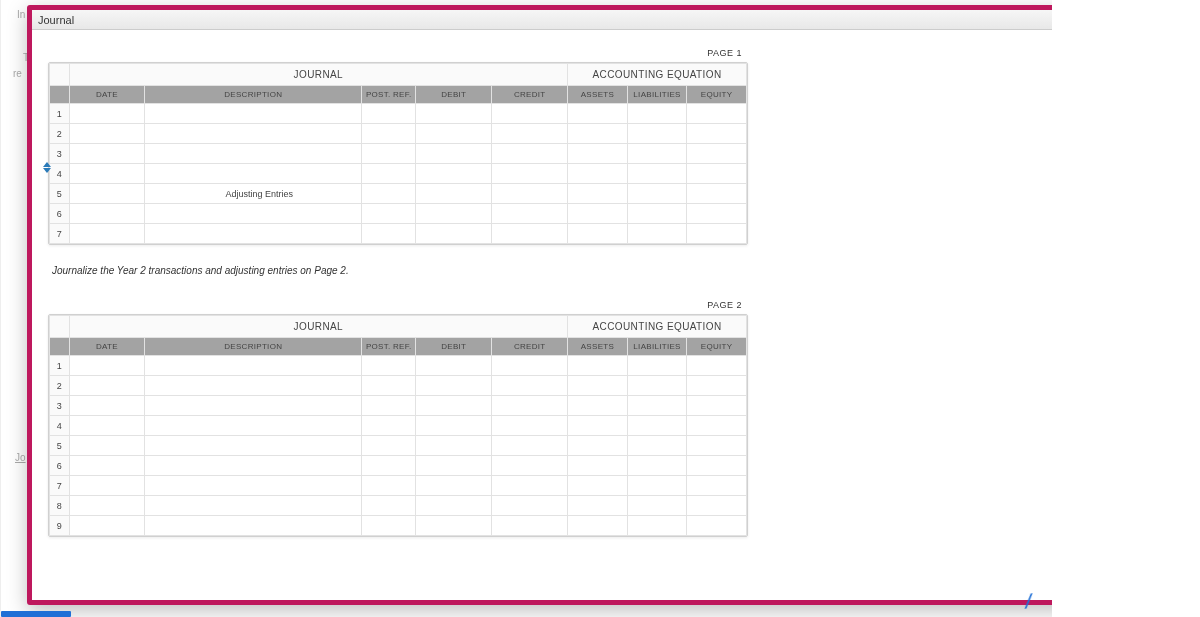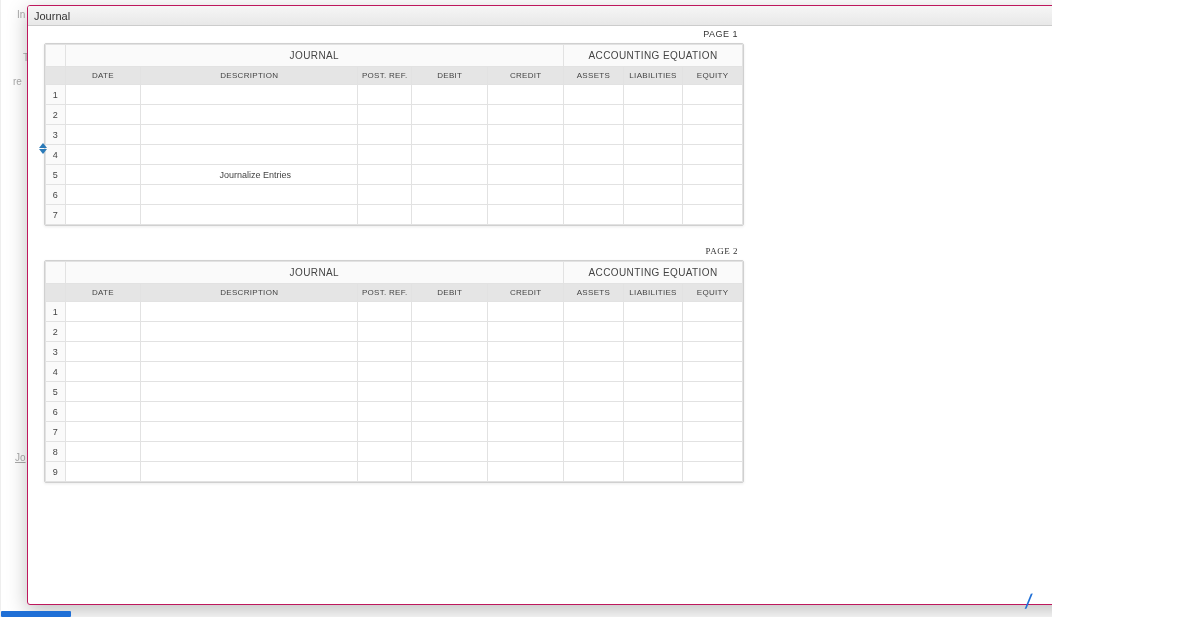--- a/index.html
+++ b/index.html
@@ -45,21 +45,21 @@
     cursor: pointer;
     box-shadow: 0 0 2px rgba(0,0,0,.3);
   }
 
   
   .window {
     position: absolute;
     left: 26px; top: 5px;
     width: 1056px;
     height: 600px;
-    border: 1px solid #be185d;
+    border: 5px solid #be185d;
     border-radius: 3px;
     box-shadow: 0 6px 20px rgba(0,0,0,.25);
     background: #fff;
     display: flex; flex-direction: column;
     overflow: hidden;
   }
   .titlebar {
     height: 20px;
     background: linear-gradient(#f6f6f6, #e8e8e8);
     border-bottom: 1px solid #ccc;
@@ -68,21 +68,21 @@
     font-size: 11px; color: #333;
     position: relative;
   }
   .titlebar .close {
     position: absolute; right: 4px; top: 2px;
   }
 
   .winbody {
     flex: 1;
     overflow-y: scroll;
-    padding: 3px 16px 30px 16px;
+    padding: 18px 16px 30px 16px;
     position: relative;
   }
   .winbody::-webkit-scrollbar { width: 14px; }
   .winbody::-webkit-scrollbar-track { background: #f4f4f4; }
   .winbody::-webkit-scrollbar-thumb { background: #c8c8c8; border-radius: 2px; }
 
   .page-label {
     text-align: right;
     font-size: 9px;
     letter-spacing: .5px;
@@ -114,21 +114,21 @@
     color: #444;
   }
   table.journal thead.top th {
     background: #fafafa;
     font-weight: normal;
     font-size: 10px;
     letter-spacing: .4px;
     height: 22px;
   }
   table.journal thead.sub th {
-    background: #e5e5e5;
+    background: #a3a3a3;
     font-weight: normal;
     font-size: 8px;
     letter-spacing: .3px;
     height: 18px;
   }
   .rownum {
     width: 18px;
     background: #fafafa;
     color: #666;
     font-size: 9px;
@@ -188,21 +188,21 @@
 
   .journal-wrap { position: relative; }
 </style>
 </head>
 <body>
 
 <div class="outer">
 
   <span class="bg-frag" style="left:16px; top:9px;">In</span>
   <span class="bg-frag" style="left:22px; top:52px;">Th</span>
-  <span class="bg-frag" style="left:12px; top:76px;text-align:right;">re</span>
+  <span class="bg-frag" style="left:12px; top:68px;text-align:right;">re</span>
   <span class="bg-frag" style="left:14px; top:452px;text-decoration:underline;">Jo</span>
 
   <div class="circle-x" style="right:10px; top:6px;">✕</div>
 
   <div class="window">
     <div class="titlebar">
       <span>Journal</span>
       <div class="circle-x close">✕</div>
     </div>
 
@@ -290,21 +290,21 @@
                   <td></td>
                   <td></td>
                   <td></td>
                   <td></td>
                   <td></td>
                   <td></td>
                 </tr>
                 <tr>
                   <td class="rownum">5</td>
                   <td></td>
-                  <td class="desc-cell">Journalize Entries</td>
+                  <td class="desc-cell">Adjusting Entries</td>
                   <td></td>
                   <td></td>
                   <td></td>
                   <td></td>
                   <td></td>
                   <td></td>
                 </tr>
                 <tr>
                   <td class="rownum">6</td>
                   <td></td>
@@ -325,22 +325,23 @@
                   <td></td>
                   <td></td>
                   <td></td>
                   <td></td>
                 </tr>
               </tbody>
           </table>
         </div>
       </div>
 
-
-      <div class="page-label" style="width:700px;font-family:Liberation Serif, serif;">PAGE 2</div>
+      <div class="instruction">Journalize the Year 2 transactions and adjusting entries on Page 2.</div>
+
+      <div class="page-label" style="width:700px;">PAGE 2</div>
 
       <div class="journal-wrap">
         <div class="journal-shell">
           <table class="journal">
             <colgroup>
               <col class="rownum">
                 <col class="c-date">
                 <col class="c-desc">
                 <col class="c-pref">
               <col class="c-debit">

